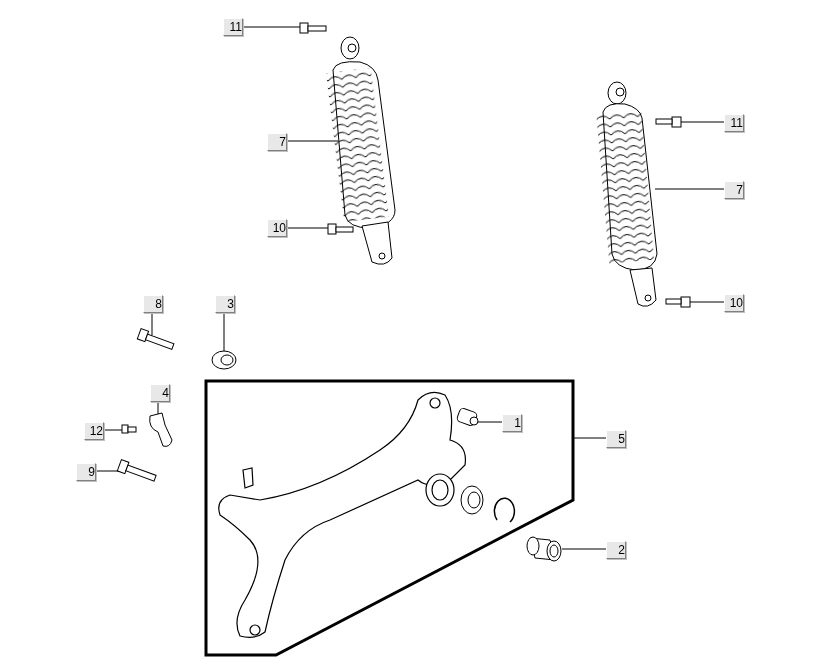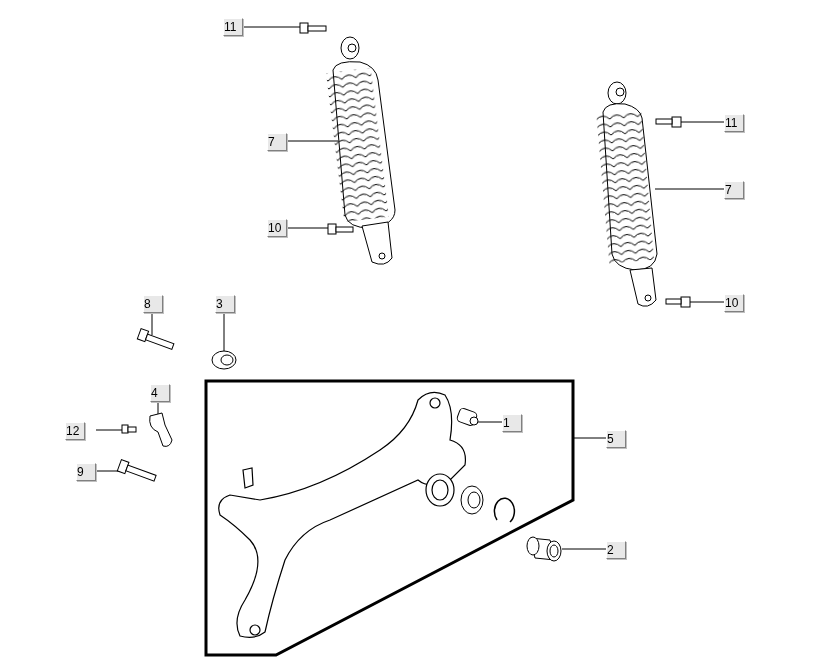--- a/index.html
+++ b/index.html
@@ -1,18 +1,18 @@
 <!DOCTYPE html>
 <html><head>
 <meta charset="utf-8">
 <style>
   html,body{margin:0;padding:0;background:#ffffff;}
   body{width:836px;height:669px;position:relative;overflow:hidden;font-family:"Liberation Sans",sans-serif;}
   #diagram{position:absolute;left:0;top:0;width:836px;height:669px;}
-  .callout{position:absolute;width:18px;height:16px;background:#e8e8e8;border-top:1px solid #ffffff;border-left:1px solid #ffffff;border-right:1px solid #808080;border-bottom:1px solid #808080;box-shadow:1px 1px 0 #c0c0c0;font-size:12px;line-height:16px;text-align:left;color:#000;cursor:pointer;}
+  .callout{position:absolute;width:18px;height:16px;background:#e8e8e8;border-top:1px solid #ffffff;border-left:1px solid #ffffff;border-right:1px solid #808080;border-bottom:1px solid #808080;box-shadow:1px 1px 0 #c0c0c0;font-size:12px;line-height:16px;text-align:right;color:#000;cursor:pointer;}
 </style>
 </head>
 <body>
 
 <svg id="diagram" viewBox="0 0 836 669" xmlns="http://www.w3.org/2000/svg">
   <defs>
     <pattern id="coil" width="14" height="8" patternUnits="userSpaceOnUse">
       <path d="M0 6 Q7 -1 14 6" fill="none" stroke="#000" stroke-width="1"></path>
     </pattern>
   </defs>
@@ -122,17 +122,17 @@
 
 <div class="callout" style="left:223px;top:18px;">11</div>
 <div class="callout" style="left:267px;top:133px;">7</div>
 <div class="callout" style="left:267px;top:219px;">10</div>
 <div class="callout" style="left:724px;top:114px;">11</div>
 <div class="callout" style="left:724px;top:181px;">7</div>
 <div class="callout" style="left:724px;top:294px;">10</div>
 <div class="callout" style="left:143px;top:295px;">8</div>
 <div class="callout" style="left:215px;top:295px;">3</div>
 <div class="callout" style="left:150px;top:384px;">4</div>
-<div class="callout" style="left:65px;top:422px;">12</div>
+<div class="callout" style="left:84px;top:422px;">12</div>
 <div class="callout" style="left:76px;top:463px;">9</div>
 <div class="callout" style="left:502px;top:414px;">1</div>
 <div class="callout" style="left:606px;top:430px;">5</div>
 <div class="callout" style="left:606px;top:541px;">2</div>
 
 </body></html>

